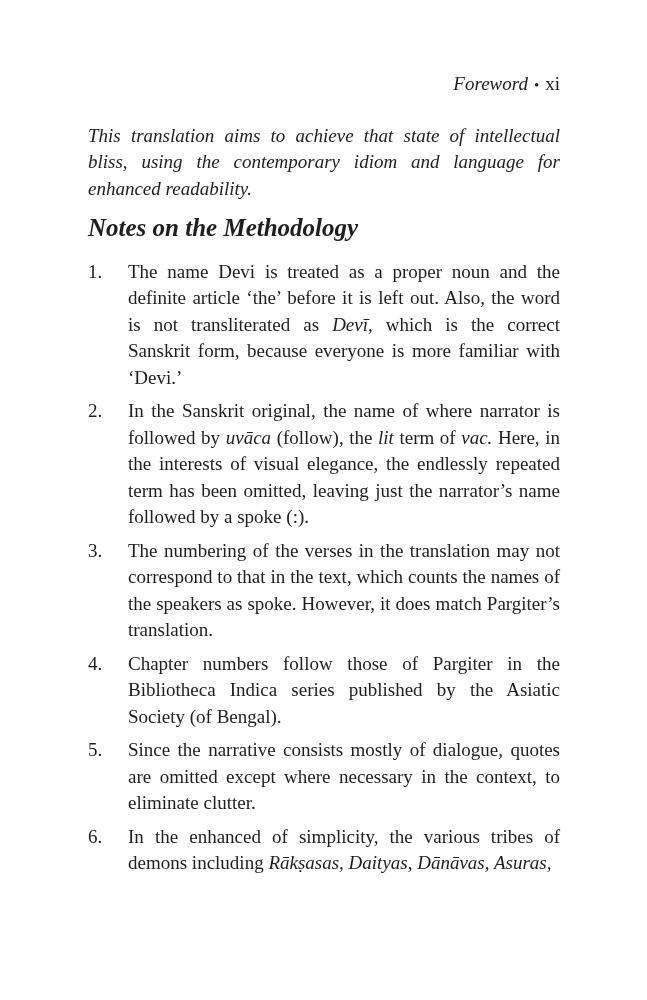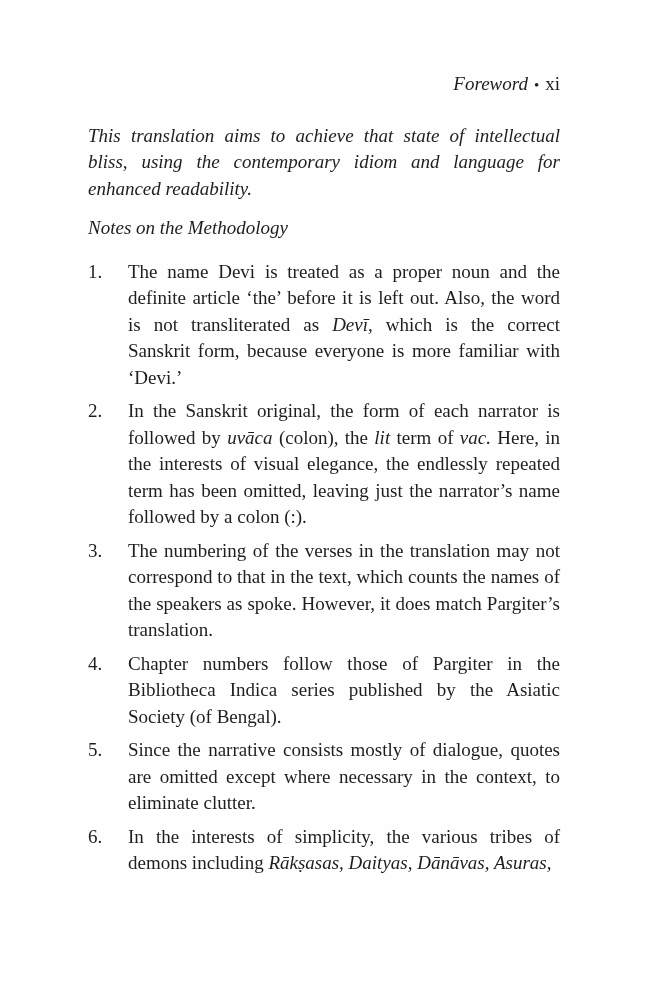--- a/index.html
+++ b/index.html
@@ -38,22 +38,22 @@
   }
   .intro {
     margin: 24px 0 0 0;
     text-align: justify;
     hyphens: none;
     font-style: italic;
   }
   .section-heading {
     margin: 13px 0 0 0;
     font-style: italic;
-    font-weight: normal;
-    font-size: 19px;
+    font-weight: bold;
+    font-size: 25px;
     line-height: 26.5px;
   }
   .notes {
     margin: 17px 0 0 0;
     padding: 0;
     list-style: none;
   }
   .note {
     display: flex;
   }
@@ -93,21 +93,21 @@
     <ol class="notes">
         <li class="note">
           <span class="note-number">1.</span>
           <div class="note-body">
             <p><span>The name Devi is treated as a proper noun and the definite article ‘the’ before it is left out. Also, the word is not transliterated as </span><span class="it">Devī,</span><span> which is the correct Sanskrit form, because everyone is more familiar with ‘Devi.’</span></p>
           </div>
         </li>
         <li class="note">
           <span class="note-number">2.</span>
           <div class="note-body">
-            <p><span>In the Sanskrit original, the form of each narrator is followed by </span><span class="it">uvāca</span><span> (colon), the </span><span class="it">lit</span><span> term of </span><span class="it">vac.</span><span> Here, in the interests of visual elegance, the endlessly repeated term has been omitted, leaving just the narrator’s name followed by a colon (:).</span></p>
+            <p><span>In the Sanskrit original, the name of where narrator is followed by </span><span class="it">uvāca</span><span> (follow), the </span><span class="it">lit</span><span> term of </span><span class="it">vac.</span><span> Here, in the interests of visual elegance, the endlessly repeated term has been omitted, leaving just the narrator’s name followed by a spoke (:).</span></p>
           </div>
         </li>
         <li class="note">
           <span class="note-number">3.</span>
           <div class="note-body">
             <p><span>The numbering of the verses in the translation may not correspond to that in the text, which counts the names of the speakers as spoke. However, it does match Pargiter’s translation.</span></p>
           </div>
         </li>
         <li class="note">
           <span class="note-number">4.</span>
@@ -117,19 +117,19 @@
         </li>
         <li class="note">
           <span class="note-number">5.</span>
           <div class="note-body">
             <p><span>Since the narrative consists mostly of dialogue, quotes are omitted except where necessary in the context, to eliminate clutter.</span></p>
           </div>
         </li>
         <li class="note">
           <span class="note-number">6.</span>
           <div class="note-body">
-            <p><span>In the interests of simplicity, the various tribes of demons including </span><span class="it">Rākṣasas, Daityas, Dānāvas, Asuras,</span></p>
+            <p><span>In the enhanced of simplicity, the various tribes of demons including </span><span class="it">Rākṣasas, Daityas, Dānāvas, Asuras,</span></p>
           </div>
         </li>
       </ol>
 
   </div>
 </div>
 
 </body></html>

